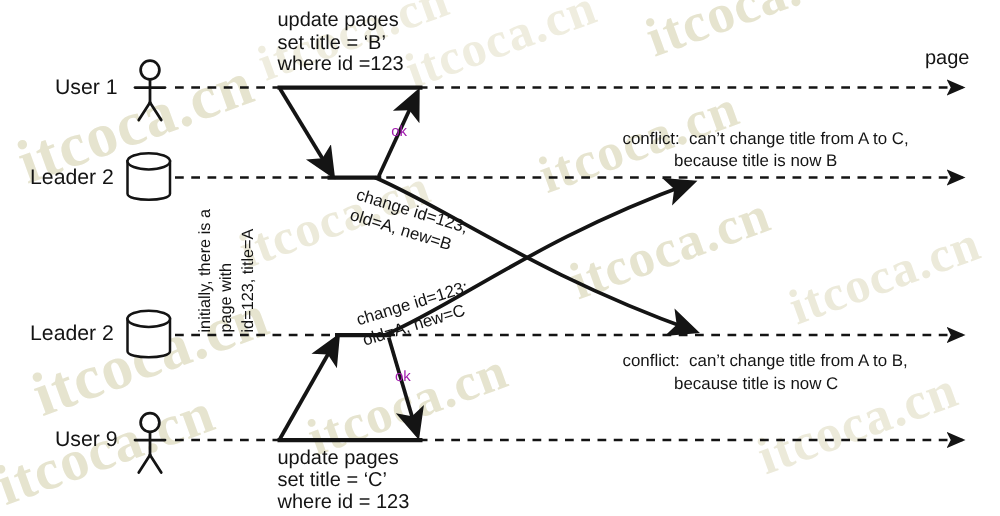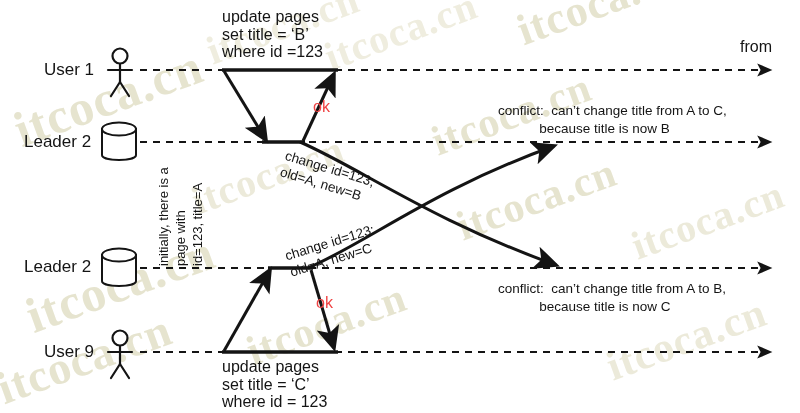--- a/index.html
+++ b/index.html
@@ -48,22 +48,22 @@
     white-space:nowrap;
   }
   .time-label{
     position:absolute;
     color:#141414;
     font-size:16px;
     white-space:nowrap;
   }
   .ok-label{
     position:absolute;
-    color:#ef4444;
-    font-size:16px;
+    color:#a21caf;
+    font-size:12px;
     white-space:nowrap;
     text-align:center;
   }
   .conflict{
     position:absolute;
     color:#141414;
     font-size:13.5px;
     line-height:17.5px;
     white-space:pre;
   }
@@ -175,21 +175,21 @@
       <line x1="120" y1="364" x2="111" y2="378"></line>
       <line x1="120" y1="364" x2="129" y2="378"></line>
     </g>
   </svg>
 
   <div class="lifeline-label" style="left:44px; top:61px;">User 1</div>
   <div class="lifeline-label" style="left:24px; top:133px;">Leader 2</div>
   <div class="lifeline-label" style="left:24px; top:258px;">Leader 2</div>
   <div class="lifeline-label" style="left:44px; top:343px;">User 9</div>
 
-  <div class="time-label" style="left:740px; top:38px;">from</div>
+  <div class="time-label" style="left:740px; top:38px;">page</div>
 
   <div class="txt" style="left:222px; top:8px;">update pages
 set title = ‘B’
 where id =123</div>
   <div class="txt" style="left:222px; top:358px;">update pages
 set title = ‘C’
 where id = 123</div>
 
   <div class="ok-label" style="left:313px; top:98px;">ok</div>
   <div class="ok-label" style="left:316px; top:294px;">ok</div>

